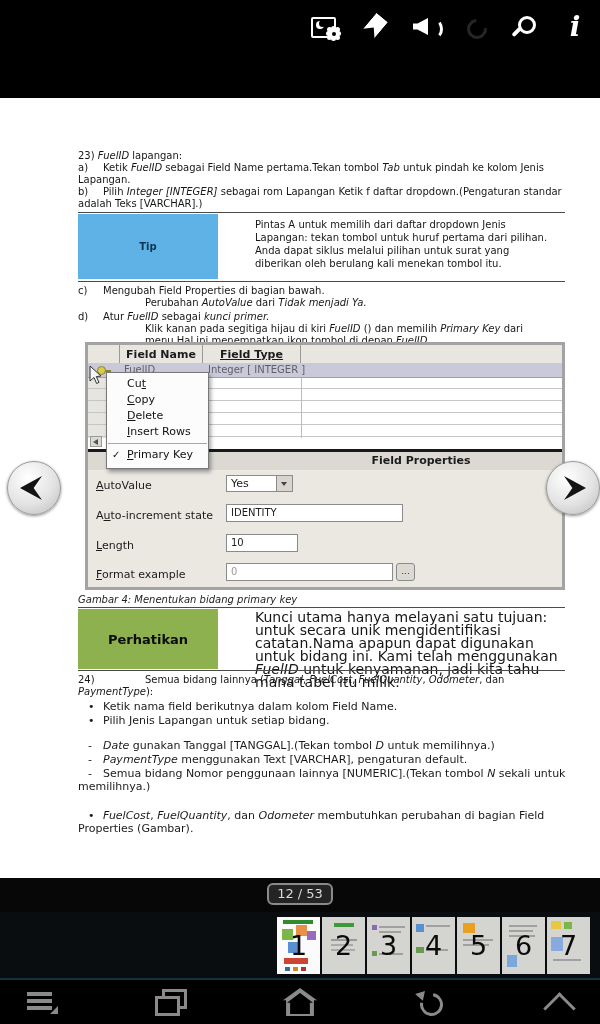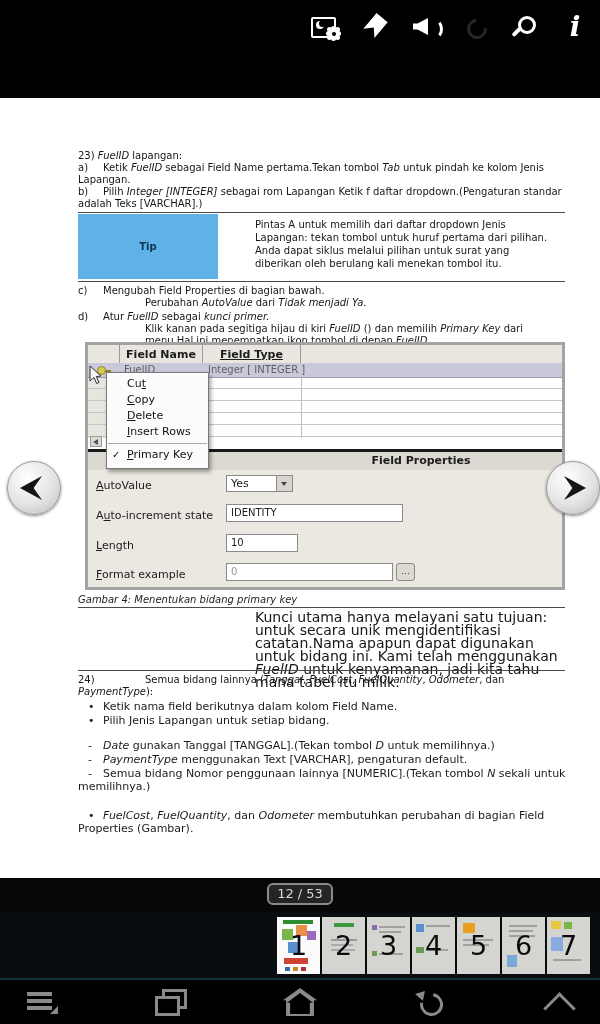--- a/index.html
+++ b/index.html
@@ -267,20 +267,21 @@
       </div>
       <svg class="cursor" width="16" height="20" viewBox="0 0 16 20">
         <path d="M2,1 L2,16 L6,12.5 L8.6,18.5 L11,17.4 L8.3,11.6 L13,11 Z" fill="#f4f4f4" stroke="#333" stroke-width="1"></path>
       </svg>
     </div>
 
     <div class="caption">Gambar 4: Menentukan bidang primary key</div>
     <div class="hr" style="top:509px"></div>
 
     <div class="notebox">
+      <div class="notelabel">Perhatikan</div>
       <div class="notetext"><span>Kunci utama hanya melayani satu tujuan: untuk secara unik mengidentifikasi catatan.Nama apapun dapat digunakan untuk bidang ini. Kami telah menggunakan </span><span class="it">FuelID</span><span> untuk kenyamanan, jadi kita tahu mana tabel itu milik.</span></div>
     </div>
     <div class="hr" style="top:572px"></div>
 
     <div class="abs doc10" style="left:78px;top:576px;width:488px;">
       <span class="mk67">24)</span><span><span>Semua bidang lainnya (</span><span class="it">Tanggal</span><span>, </span><span class="it">FuelCost</span><span>, </span><span class="it">FuelQuantity</span><span>, </span><span class="it">Odometer</span><span>, dan </span><span class="it">PaymentType</span><span>):</span></span>
     </div>
 
     <div class="abs" style="left:78px;top:602px;width:490px;font-size:11px;line-height:13px;">
       <div style="margin-bottom:1px"><span class="mk" style="padding-left:10px;box-sizing:border-box">•</span><span><span>Ketik nama field berikutnya dalam kolom Field Name.</span></span></div>

